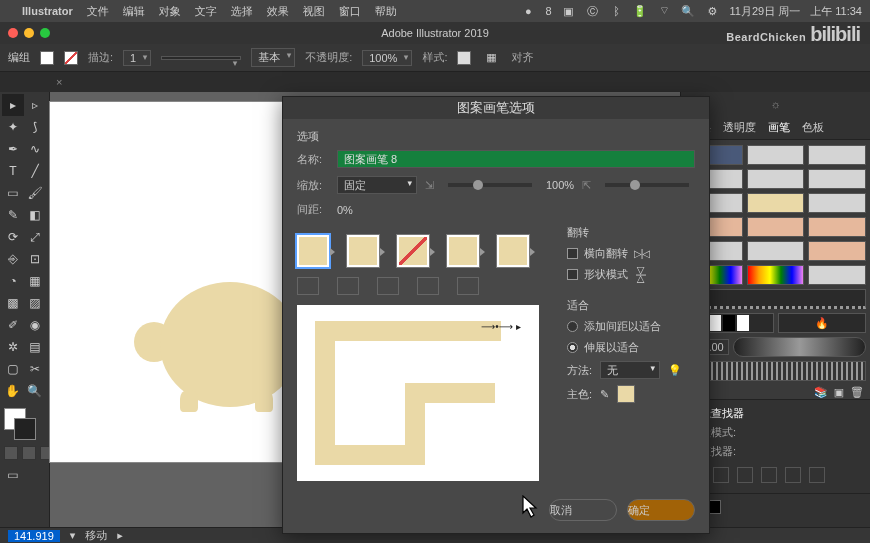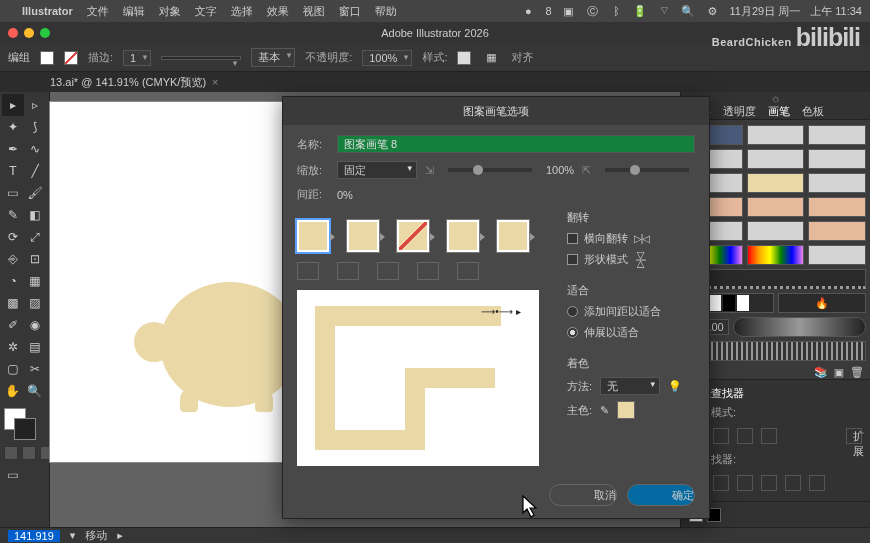--- a/index.html
+++ b/index.html
@@ -7,21 +7,21 @@
 .menubar{height:22px;background:#444;display:flex;align-items:center;padding:0 8px;gap:14px;font-size:12px;color:#eee}
 .menubar .apple{font-size:13px}
 .menubar .spacer{flex:1}
 .menubar .status{display:flex;align-items:center;gap:10px;font-size:11px}
 .menubar .status .icon{width:14px;height:14px;display:inline-flex;align-items:center;justify-content:center}
 .titlebar{height:22px;background:#333;display:flex;align-items:center;justify-content:center;position:relative;color:#bbb;font-size:11px}
 .traffic{position:absolute;left:8px;display:flex;gap:6px}
 .traffic span{width:10px;height:10px;border-radius:50%}
 .tl-r{background:#ff5f57}.tl-y{background:#febc2e}.tl-g{background:#28c840}
 .watermark{position:absolute;right:10px;top:1px;font-weight:700;font-size:18px;color:#eee;letter-spacing:0.5px}
-.watermark .bili{font-family:Arial;font-size:25px;font-weight:900;letter-spacing:-1px;margin-left:4px}
+.watermark .bili{font-family:Arial;font-size:20px;font-weight:900;letter-spacing:-1px;margin-left:4px}
 .controlbar{height:28px;background:#363636;border-bottom:1px solid #222;display:flex;align-items:center;padding:0 8px;gap:10px}
 .cb-icon{width:20px;height:20px;display:inline-flex;align-items:center;justify-content:center;border:1px solid transparent}
 .cb-label{color:#aaa}
 .cb-dd{border:1px solid #555;padding:1px 14px 1px 6px;background:#3a3a3a;position:relative}
 .cb-dd::after{content:"▾";position:absolute;right:3px;top:1px;font-size:9px;color:#999}
 .cb-swatch{width:14px;height:14px;border:1px solid #666;display:inline-block}
 .tab{height:20px;background:#2c2c2c;display:flex;align-items:center;padding-left:50px;color:#ccc;font-size:10px}
 .tab .x{margin-left:6px;color:#888}
 .main{display:flex;height:calc(543px - 22px - 22px - 28px - 20px - 16px)}
 .toolbox{width:50px;background:#363636;display:flex;flex-direction:column;flex-wrap:wrap;padding:2px;gap:0;border-right:1px solid #222}
@@ -50,21 +50,21 @@
 .brow .cell.dark{background:#2a2a2a}
 .rp-mid{padding:6px 8px;border-bottom:1px solid #222;font-size:10px}
 .rp-mid .hdrow{display:flex;align-items:center;gap:6px;color:#aaa;margin-bottom:4px}
 .rp-iconrow{display:flex;gap:8px;padding:4px 0}
 .rp-iconrow span{width:16px;height:16px;border:1px solid #555;display:inline-block}
 .rp-color{padding:6px 8px}
 .statusbar{height:16px;background:#363636;display:flex;align-items:center;padding:0 8px;gap:10px;font-size:10px;color:#aaa;border-top:1px solid #222}
 .statusbar .sel{background:#005fcc;color:#fff;padding:0 6px}
 
 .dialog{position:absolute;left:282px;top:96px;width:428px;background:#484848;border:1px solid #222;box-shadow:0 4px 20px rgba(0,0,0,0.5);z-index:50}
-.dlg-title{height:28px;background:#3a3a3a;display:flex;align-items:center;justify-content:center;font-size:11px;color:#ddd}
+.dlg-title{height:22px;background:#3a3a3a;display:flex;align-items:center;justify-content:center;font-size:13px;color:#ddd}
 .dlg-body{padding:10px 14px}
 .dlg-sec{font-size:11px;color:#ccc;margin-bottom:6px}
 .dlg-row{display:flex;align-items:center;gap:8px;margin-bottom:8px}
 .dlg-row .lbl{width:32px;color:#bbb}
 .dlg-input{flex:1;background:#15803d;border:1px solid #555;padding:2px 6px;color:#ddd;height:18px}
 .dlg-dd{width:80px;background:#333;border:1px solid #555;padding:1px 14px 1px 6px;position:relative;height:18px;color:#ddd}
 .dlg-dd::after{content:"▾";position:absolute;right:4px;top:1px;font-size:9px}
 .slider{flex:1;height:4px;background:#333;position:relative;margin:0 6px}
 .slider .thumb{position:absolute;width:10px;height:10px;background:#999;border-radius:50%;top:-3px}
 .tiles{display:flex;gap:18px;margin:10px 0}
@@ -78,22 +78,22 @@
 .dlg-left{flex:0 0 250px}
 .dlg-right{flex:1}
 .preview{width:242px;height:176px;background:#fff;margin-top:4px;position:relative}
 .preview .path{position:absolute;background:#ead9a7}
 .radio,.check{display:flex;align-items:center;gap:6px;margin-bottom:6px;font-size:11px;color:#ccc}
 .radio input,.check input{appearance:none;width:11px;height:11px;border:1px solid #999;background:#333}
 .radio input{border-radius:50%}
 .radio input:checked{background:radial-gradient(circle,#ddd 40%,#333 45%)}
 .check input:checked{background:#5aa0ff}
 .dlg-footer{display:flex;justify-content:flex-end;gap:10px;padding:8px 14px 12px}
-.btn{width:68px;height:22px;border:1px solid #666;border-radius:11px;background:#484848;color:#ddd;display:flex;align-items:center;justify-content:flex-end;cursor:pointer}
-.btn.primary{background:#0369a1}
+.btn{width:68px;height:22px;border:1px solid #666;border-radius:11px;background:#484848;color:#ddd;display:flex;align-items:center;justify-content:flex-start;cursor:pointer}
+.btn.primary{background:#a16207}
 .cursor{position:absolute;left:522px;top:495px;z-index:100;pointer-events:none}
 .flipicon{font-size:10px;letter-spacing:-1px}
 .sechdr{color:#ccc;margin-bottom:6px;font-size:11px}
 </style>
 </head>
 <body>
 
 <div class="menubar">
   <span class="apple"></span>
   <b>Illustrator</b>
@@ -121,21 +121,21 @@
     <span>上午 11:34</span>
   </div>
 </div>
 
 <div class="titlebar">
   <div class="traffic">
     <span class="tl-r"></span>
     <span class="tl-y"></span>
     <span class="tl-g"></span>
   </div>
-  <span>Adobe Illustrator 2026</span>
+  <span>Adobe Illustrator 2019</span>
   <div class="watermark">
     <span>BeardChicken</span><span class="bili">bilibili</span>
   </div>
 </div>
 
 <div class="controlbar">
   <span>编组</span>
   <span class="cb-swatch" style="background:#fff"></span>
   <span class="cb-swatch" style="background:linear-gradient(135deg,#fff 45%,#d44 45%,#d44 55%,#fff 55%)"></span>
   <span class="cb-label">描边:</span>
@@ -144,21 +144,20 @@
   <span class="cb-dd"><span>基本</span></span>
   <span class="cb-label">不透明度:</span>
   <span class="cb-dd"><span>100%</span></span>
   <span class="cb-label">样式:</span>
   <span class="cb-swatch" style="background:#ddd"></span>
   <span class="cb-icon">▦</span>
   <span class="cb-label">对齐</span>
 </div>
 
 <div class="tab">
-  <span>13.ai* @ 141.91% (CMYK/预览)</span>
   <span class="x">×</span>
 </div>
 
 <div class="main">
 
   <div class="toolbox">
     <div class="row">
         <span class="tool sel">▸</span>
         <span class="tool">▹</span>
       </div>
@@ -306,27 +305,20 @@
         <span>📚</span>
         <span>▣</span>
         <span>🗑</span>
       </div>
     </div>
     <div class="rp-mid">
       <div class="hdrow">
           <span style="color:#fff">路径查找器</span>
         </div>
       <div style="color:#aaa;margin-bottom:4px">形状模式:</div>
-      <div class="rp-iconrow">
-        <span></span>
-          <span></span>
-          <span></span>
-          <span></span>
-        <span style="border:1px solid #555;padding:0 6px;margin-left:auto">扩展</span>
-      </div>
       <div style="color:#aaa;margin:4px 0">经查找器:</div>
       <div class="rp-iconrow">
         <span></span>
           <span></span>
           <span></span>
           <span></span>
           <span></span>
           <span></span>
       </div>
     </div>
@@ -343,20 +335,21 @@
 <div class="statusbar">
   <span class="sel">141.919</span>
   <span>▾</span>
   <span>移动</span>
   <span>▸</span>
 </div>
 
 <div class="dialog">
   <div class="dlg-title">图案画笔选项</div>
   <div class="dlg-body">
+    <div class="dlg-sec">选项</div>
     <div class="dlg-row">
       <span class="lbl">名称:</span>
       <input class="dlg-input" value="图案画笔 8" style="">
     </div>
     <div class="dlg-row">
       <span class="lbl">缩放:</span>
       <div class="dlg-dd"><span>固定</span></div>
       <span style="color:#888">⇲</span>
       <div class="slider">
           <div class="thumb" style="left:30%"></div>
@@ -414,21 +407,20 @@
         <div class="sechdr" style="margin-top:16px">适合</div>
         <label class="radio">
             <input type="radio" name="fit" style="">
             <span>添加间距以适合</span>
           </label>
         <label class="radio">
             <input type="radio" name="fit" checked="" style="">
             <span>伸展以适合</span>
           </label>
 
-        <div class="sechdr" style="margin-top:16px">着色</div>
         <div class="dlg-row" style="margin-bottom:6px">
           <span>方法:</span>
           <div class="dlg-dd" style="width:60px"><span>无</span></div>
           <span style="color:#aaa">💡</span>
         </div>
         <div class="dlg-row">
           <span>主色:</span>
           <span>✎</span>
           <span style="width:18px;height:18px;background:#ead9a7;border:1px solid #666"></span>
         </div>

